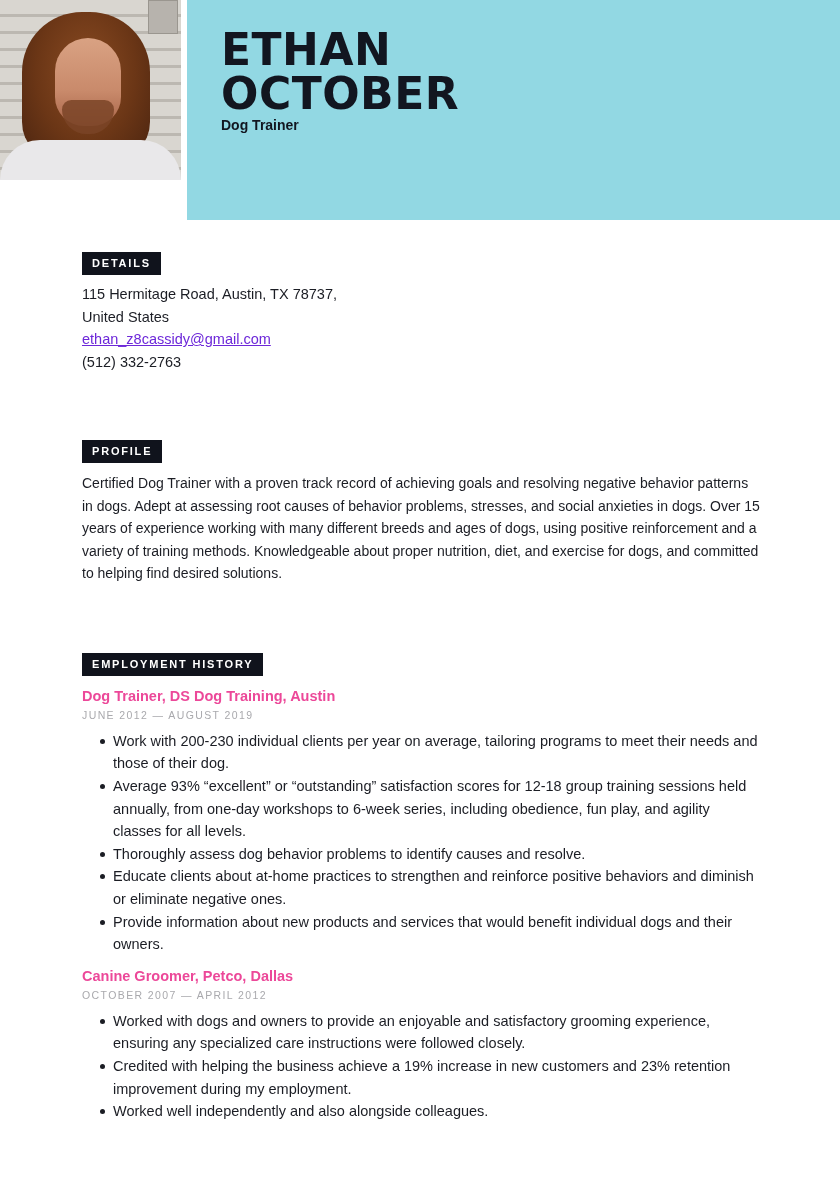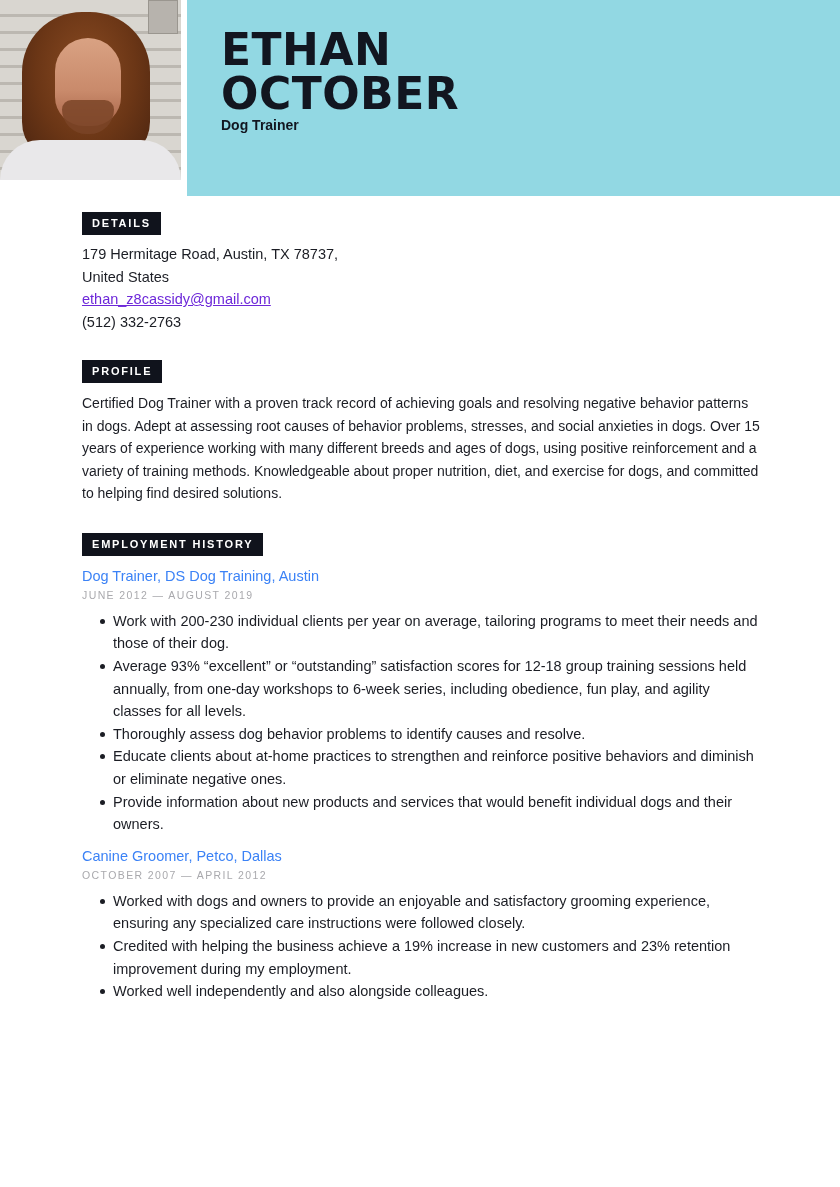--- a/index.html
+++ b/index.html
@@ -31,47 +31,47 @@
   .photo .shirt {
     position: absolute; left: 0; top: 140px; width: 181px; height: 40px;
     border-radius: 50px 50px 0 0;
     background: #e9e8ea;
   }
   .photo .box {
     position: absolute; left: 148px; top: 0; width: 30px; height: 34px;
     background: #b7b3ad; border: 1px solid #9a968f;
   }
   .banner {
-    position: absolute; left: 187px; top: 0; width: 653px; height: 196px;
+    position: absolute; left: 187px; top: 0; width: 653px; height: 220px;
     background: #92d8e3;
   }
   .name {
     position: absolute; left: 34px; top: 28px;
     font-family: "DejaVu Sans", sans-serif; font-weight: bold;
     font-size: 44px; line-height: 44px; letter-spacing: 0.5px; color: #121620;
   }
   .role {
     position: absolute; left: 34px; top: 117px;
     font-size: 14px; font-weight: bold; color: #121620;
   }
 
   .content { position: absolute; left: 82px; top: 212px; width: 680px; }
   .section-tag {
     display: inline-block; background: #10131c; color: #ffffff;
     font-size: 11px; font-weight: bold; letter-spacing: 1.8px;
-    padding: 5px 10px 5px 10px; line-height: 13px;
+    padding: 5px 10px 5px 10px; line-height: 13px; margin-top: 40px;
   }
   .details { margin-top: 8px; font-size: 14.5px; line-height: 22.6px; color: #1b1d24; width: 300px; }
   .details a { color: #6d28d9; text-decoration: underline; }
 
   .sec-profile { margin-top: 27px; }
   .para { margin-top: 9px; font-size: 14px; line-height: 22.5px; color: #1b1d24; }
 
   .sec-emp { margin-top: 28px; }
-  .job-title { margin-top: 10px; font-size: 14.5px; font-weight: normal; color: #3b82f6; line-height: 20px; }
+  .job-title { margin-top: 10px; font-size: 14.5px; font-weight: bold; color: #ec4899; line-height: 20px; }
   .job-date { font-size: 10.5px; letter-spacing: 1.4px; color: #a9a9ad; line-height: 16px; margin-top: 1px; }
   ul.bullets { list-style: none; margin-top: 7px; padding-left: 31px; }
   ul.bullets li { position: relative; font-size: 14.5px; line-height: 22.6px; color: #1b1d24; }
   ul.bullets li::before {
     content: ""; position: absolute; left: -13px; top: 9px;
     width: 5px; height: 5px; border-radius: 50%; background: #1b1d24;
   }
   .job2 { margin-top: 9px; }
 </style>
 </head>
@@ -91,21 +91,21 @@
       <div>OCTOBER</div>
     </div>
     <div class="role">Dog Trainer</div>
   </div>
 </div>
 
 <div class="content">
   <section>
     <div class="section-tag">DETAILS</div>
     <div class="details">
-      <div>179 Hermitage Road, Austin, TX 78737, United States</div>
+      <div>115 Hermitage Road, Austin, TX 78737, United States</div>
       <div><a>ethan_z8cassidy@gmail.com</a></div>
       <div>(512) 332-2763</div>
     </div>
   </section>
 
   <section class="sec-profile">
     <div class="section-tag">PROFILE</div>
     <p class="para">Certified Dog Trainer with a proven track record of achieving goals and resolving negative behavior patterns in dogs. Adept at assessing root causes of behavior problems, stresses, and social anxieties in dogs. Over 15 years of experience working with many different breeds and ages of dogs, using positive reinforcement and a variety of training methods. Knowledgeable about proper nutrition, diet, and exercise for dogs, and committed to helping find desired solutions.</p>
   </section>
 

